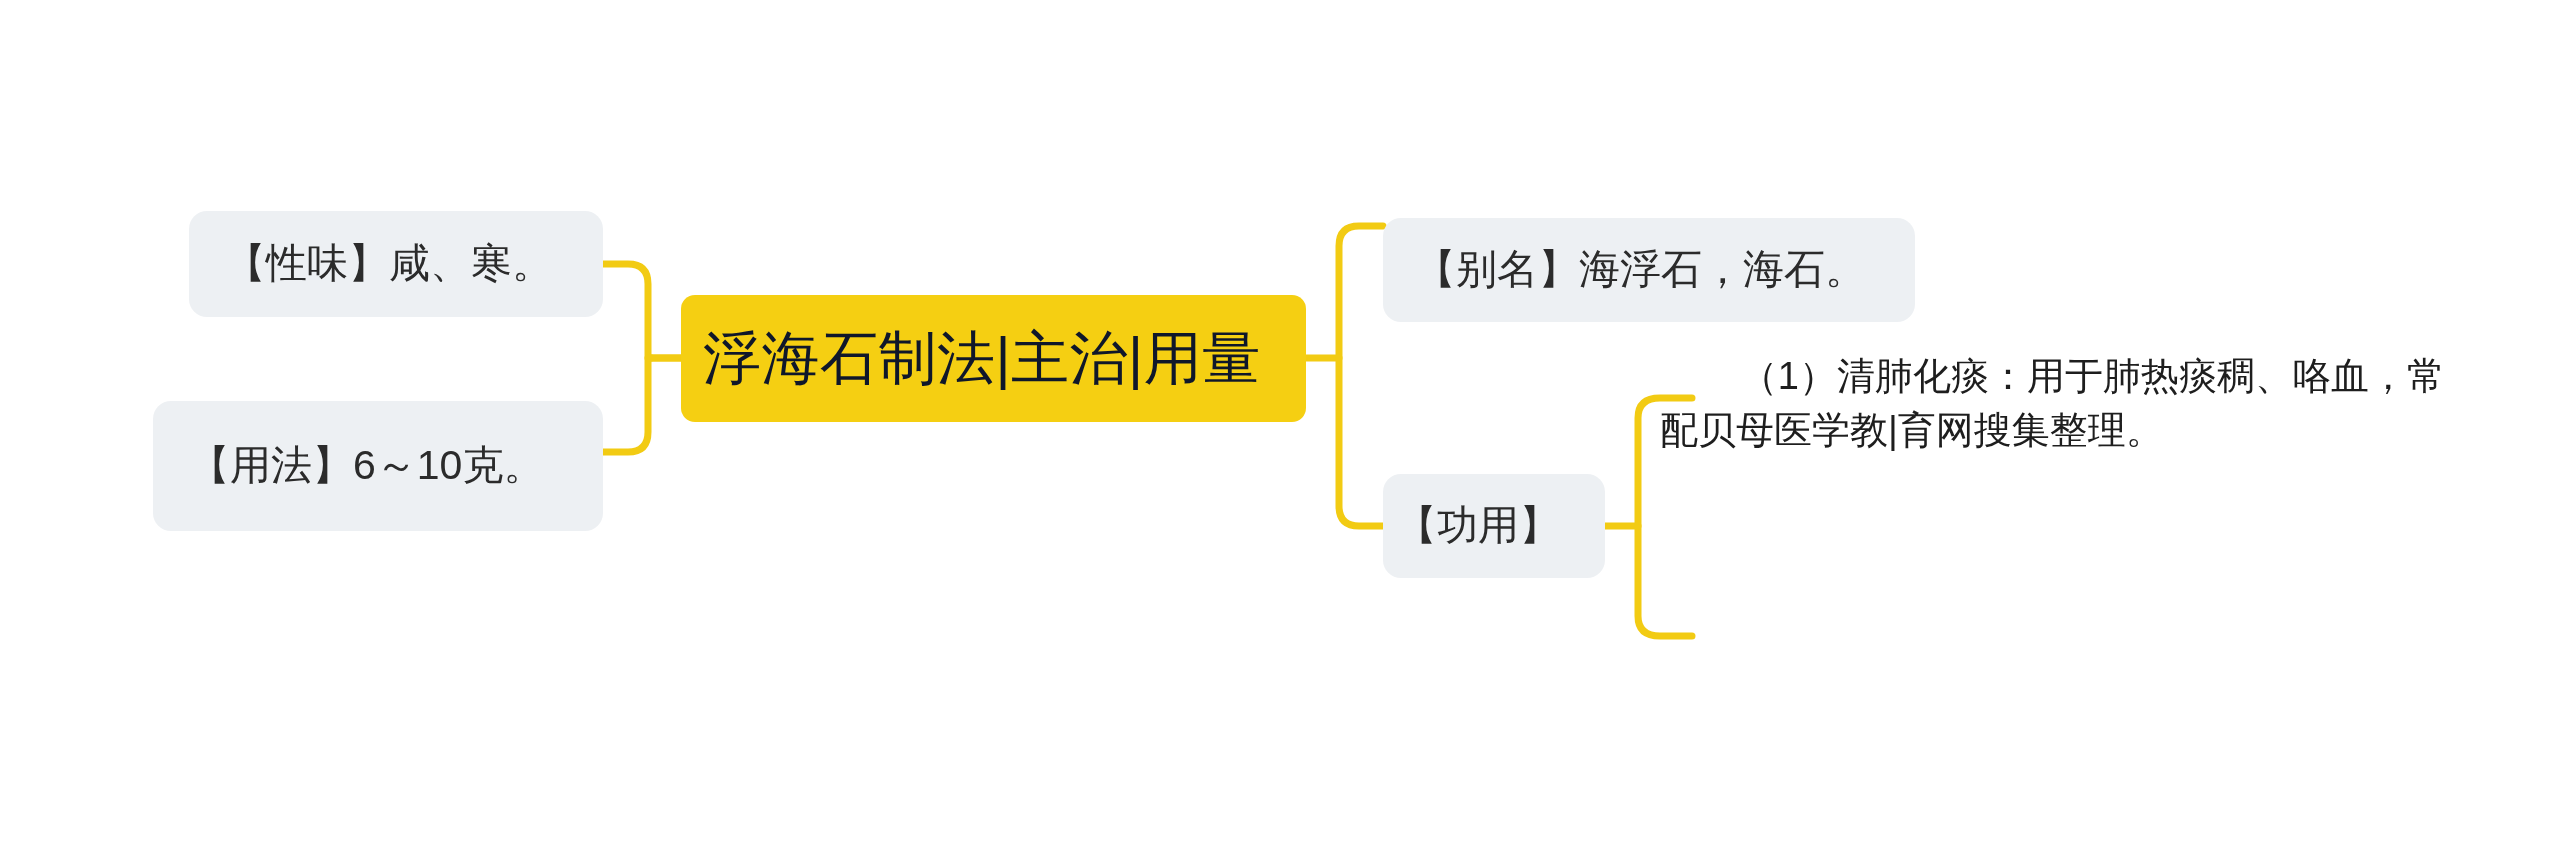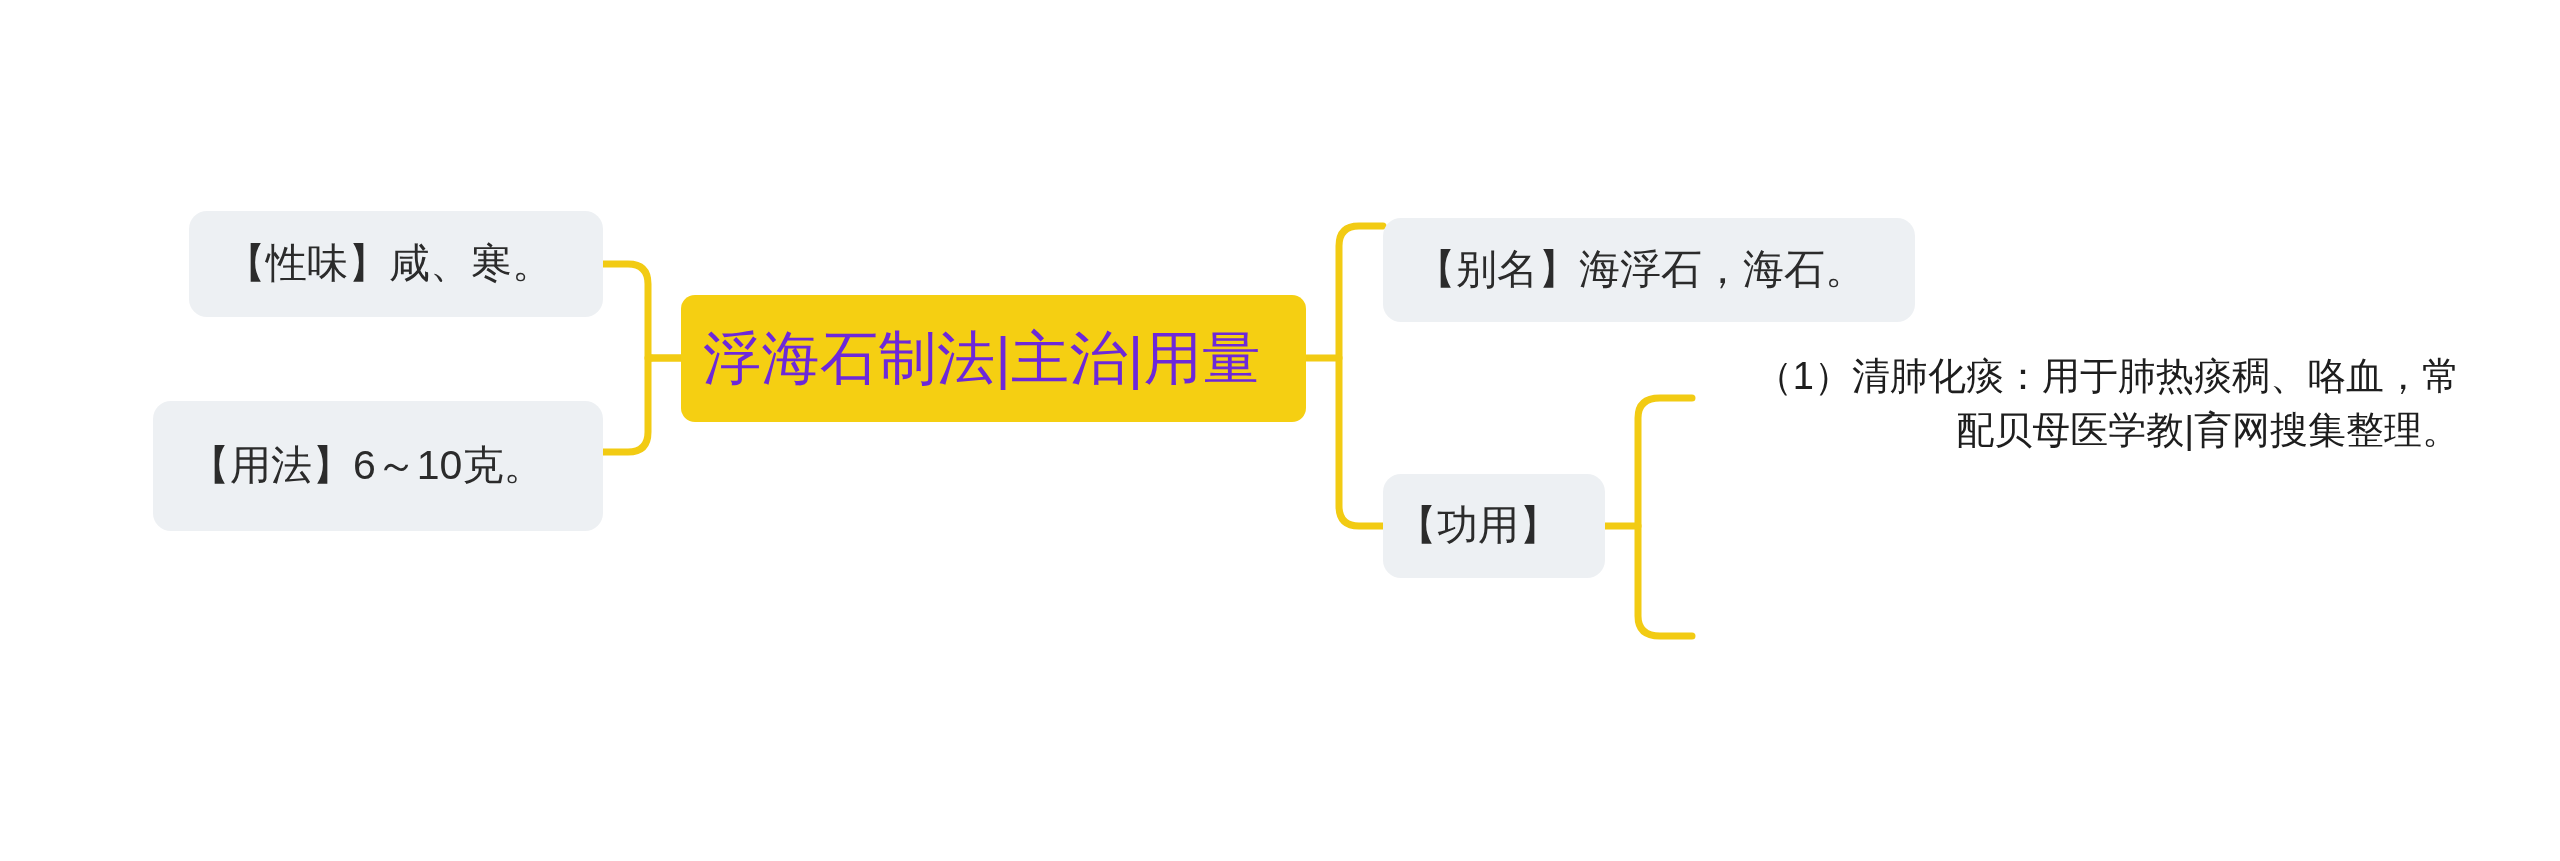--- a/index.html
+++ b/index.html
@@ -65,21 +65,21 @@
   #node-root {
     left: 681px;
     top: 295px;
     width: 625px;
     height: 127px;
     padding: 0 22px;
   }
   #node-root .node-text {
     font-size: 58px;
     line-height: 1.12;
-    color: #6d28d9;
+    color: #0f172a;
     letter-spacing: 0.5px;
   }
 
   
   #node-xingwei {
     left: 189px;
     top: 211px;
     width: 414px;
     height: 106px;
     padding: 0 36px;
@@ -135,21 +135,20 @@
     color: #1e1e1e;
     font-size: 38px;
     line-height: 1.42;
     text-indent: 2.1em;
     box-sizing: border-box;
   }
   #leaf-1 {
     left: 1660px;
     top: 350px;
     width: 800px;
-    text-align: right;
   }
   #leaf-2 {
     left: 1660px;
     top: 553px;
     width: 800px;
   }
 </style>
 </head>
 <body>
 

